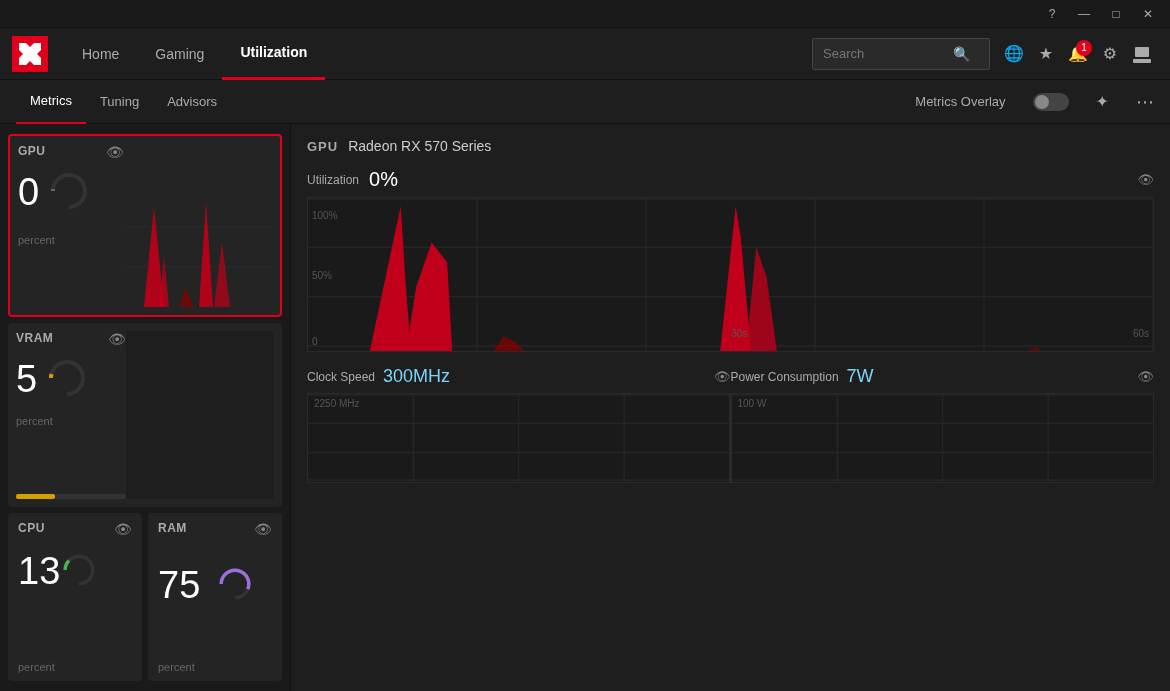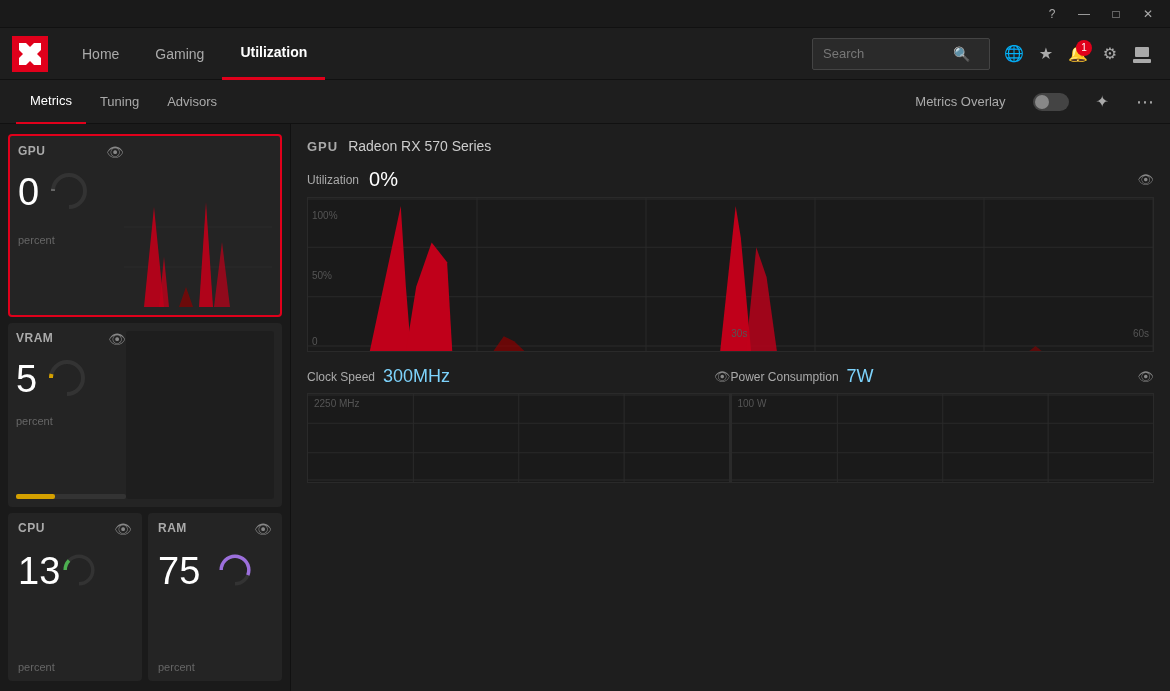--- a/index.html
+++ b/index.html
@@ -477,21 +477,21 @@
         </svg>
       </div>
       <div class="metric-unit" style="margin-top:auto;">percent</div>
     </div>
 
     <div class="metric-card" style="min-height:120px;">
       <div class="metric-card-top">
         <span class="metric-label">RAM</span>
         <span class="eye-icon">👁</span>
       </div>
-      <div style="display:flex;align-items:center;gap:16px;margin-top:6px;">
+      <div style="display:flex;align-items:center;gap:16px;margin-top:20px;">
         <div class="metric-value">75</div>
         <svg viewBox="0 0 44 44" width="38" height="38">
           <circle cx="22" cy="22" r="16" fill="none" stroke="#333" stroke-width="4" stroke-dasharray="75 25" stroke-dashoffset="25" transform="rotate(-90 22 22)"></circle>
           <circle cx="22" cy="22" r="16" fill="none" stroke="#9c6fdc" stroke-width="4" stroke-dasharray="56 44" stroke-dashoffset="25" transform="rotate(-90 22 22)"></circle>
         </svg>
       </div>
       <div class="metric-unit" style="margin-top:auto;">percent</div>
     </div>
 
   </div>

